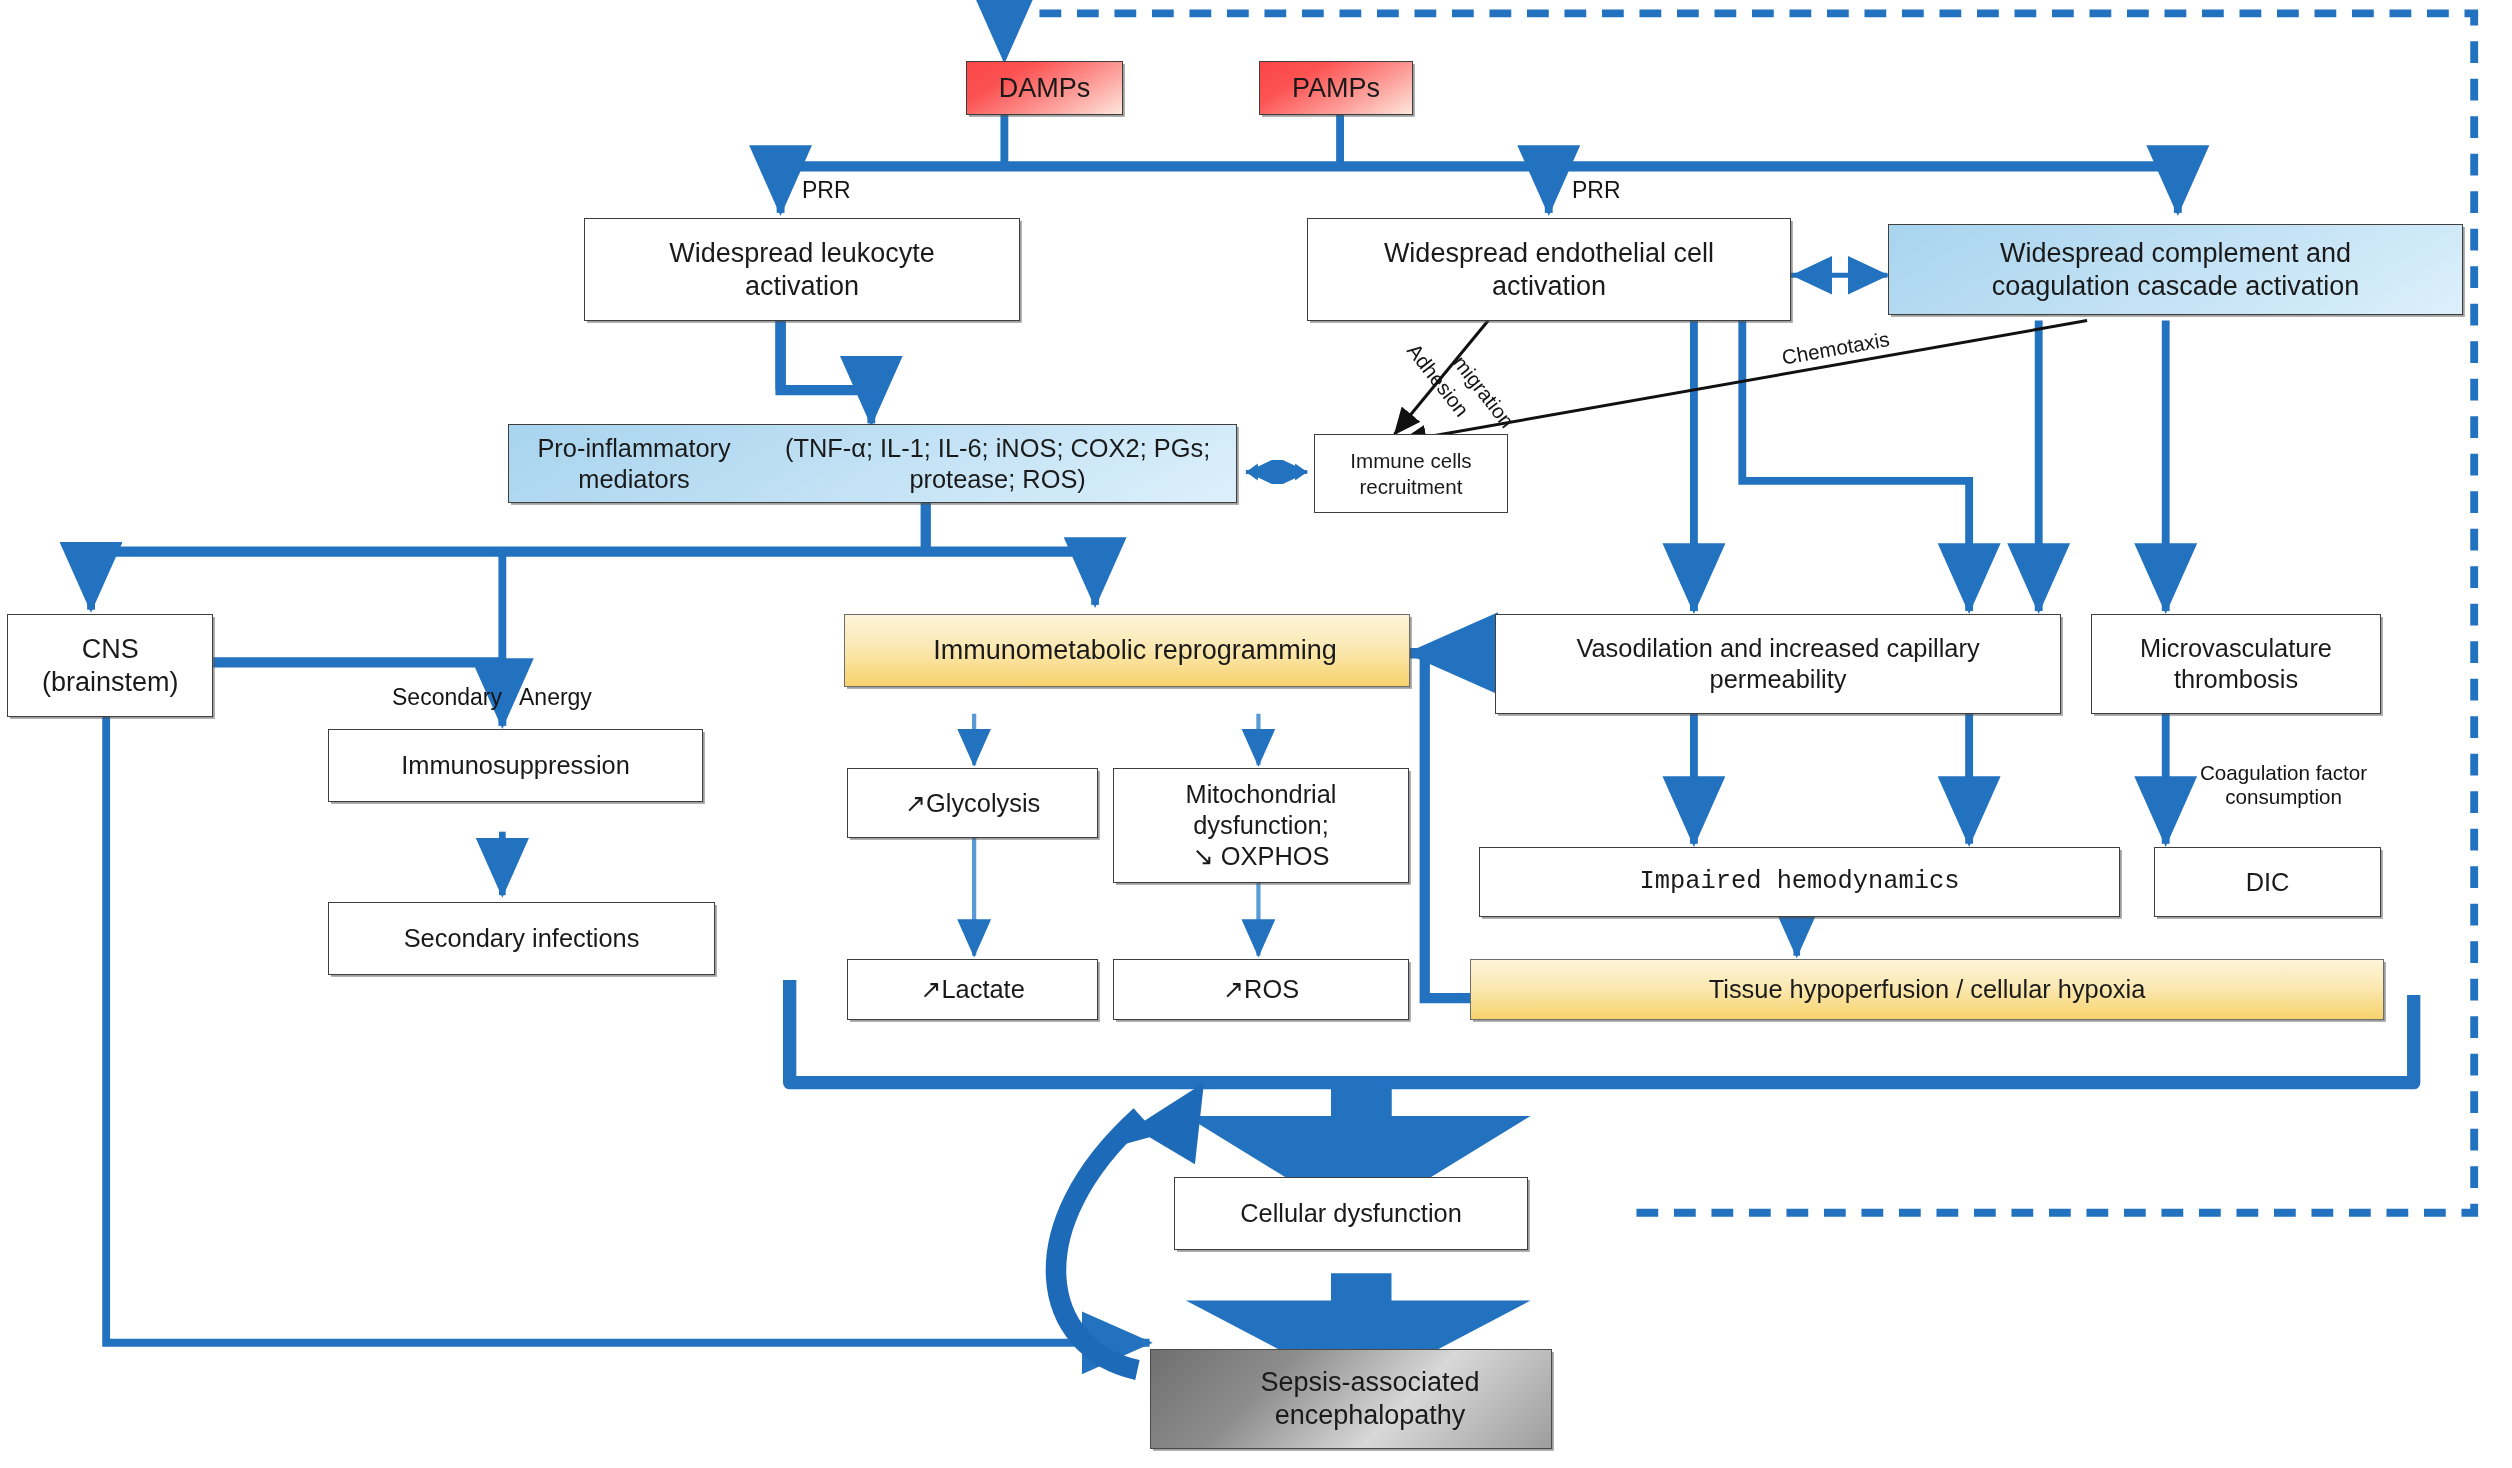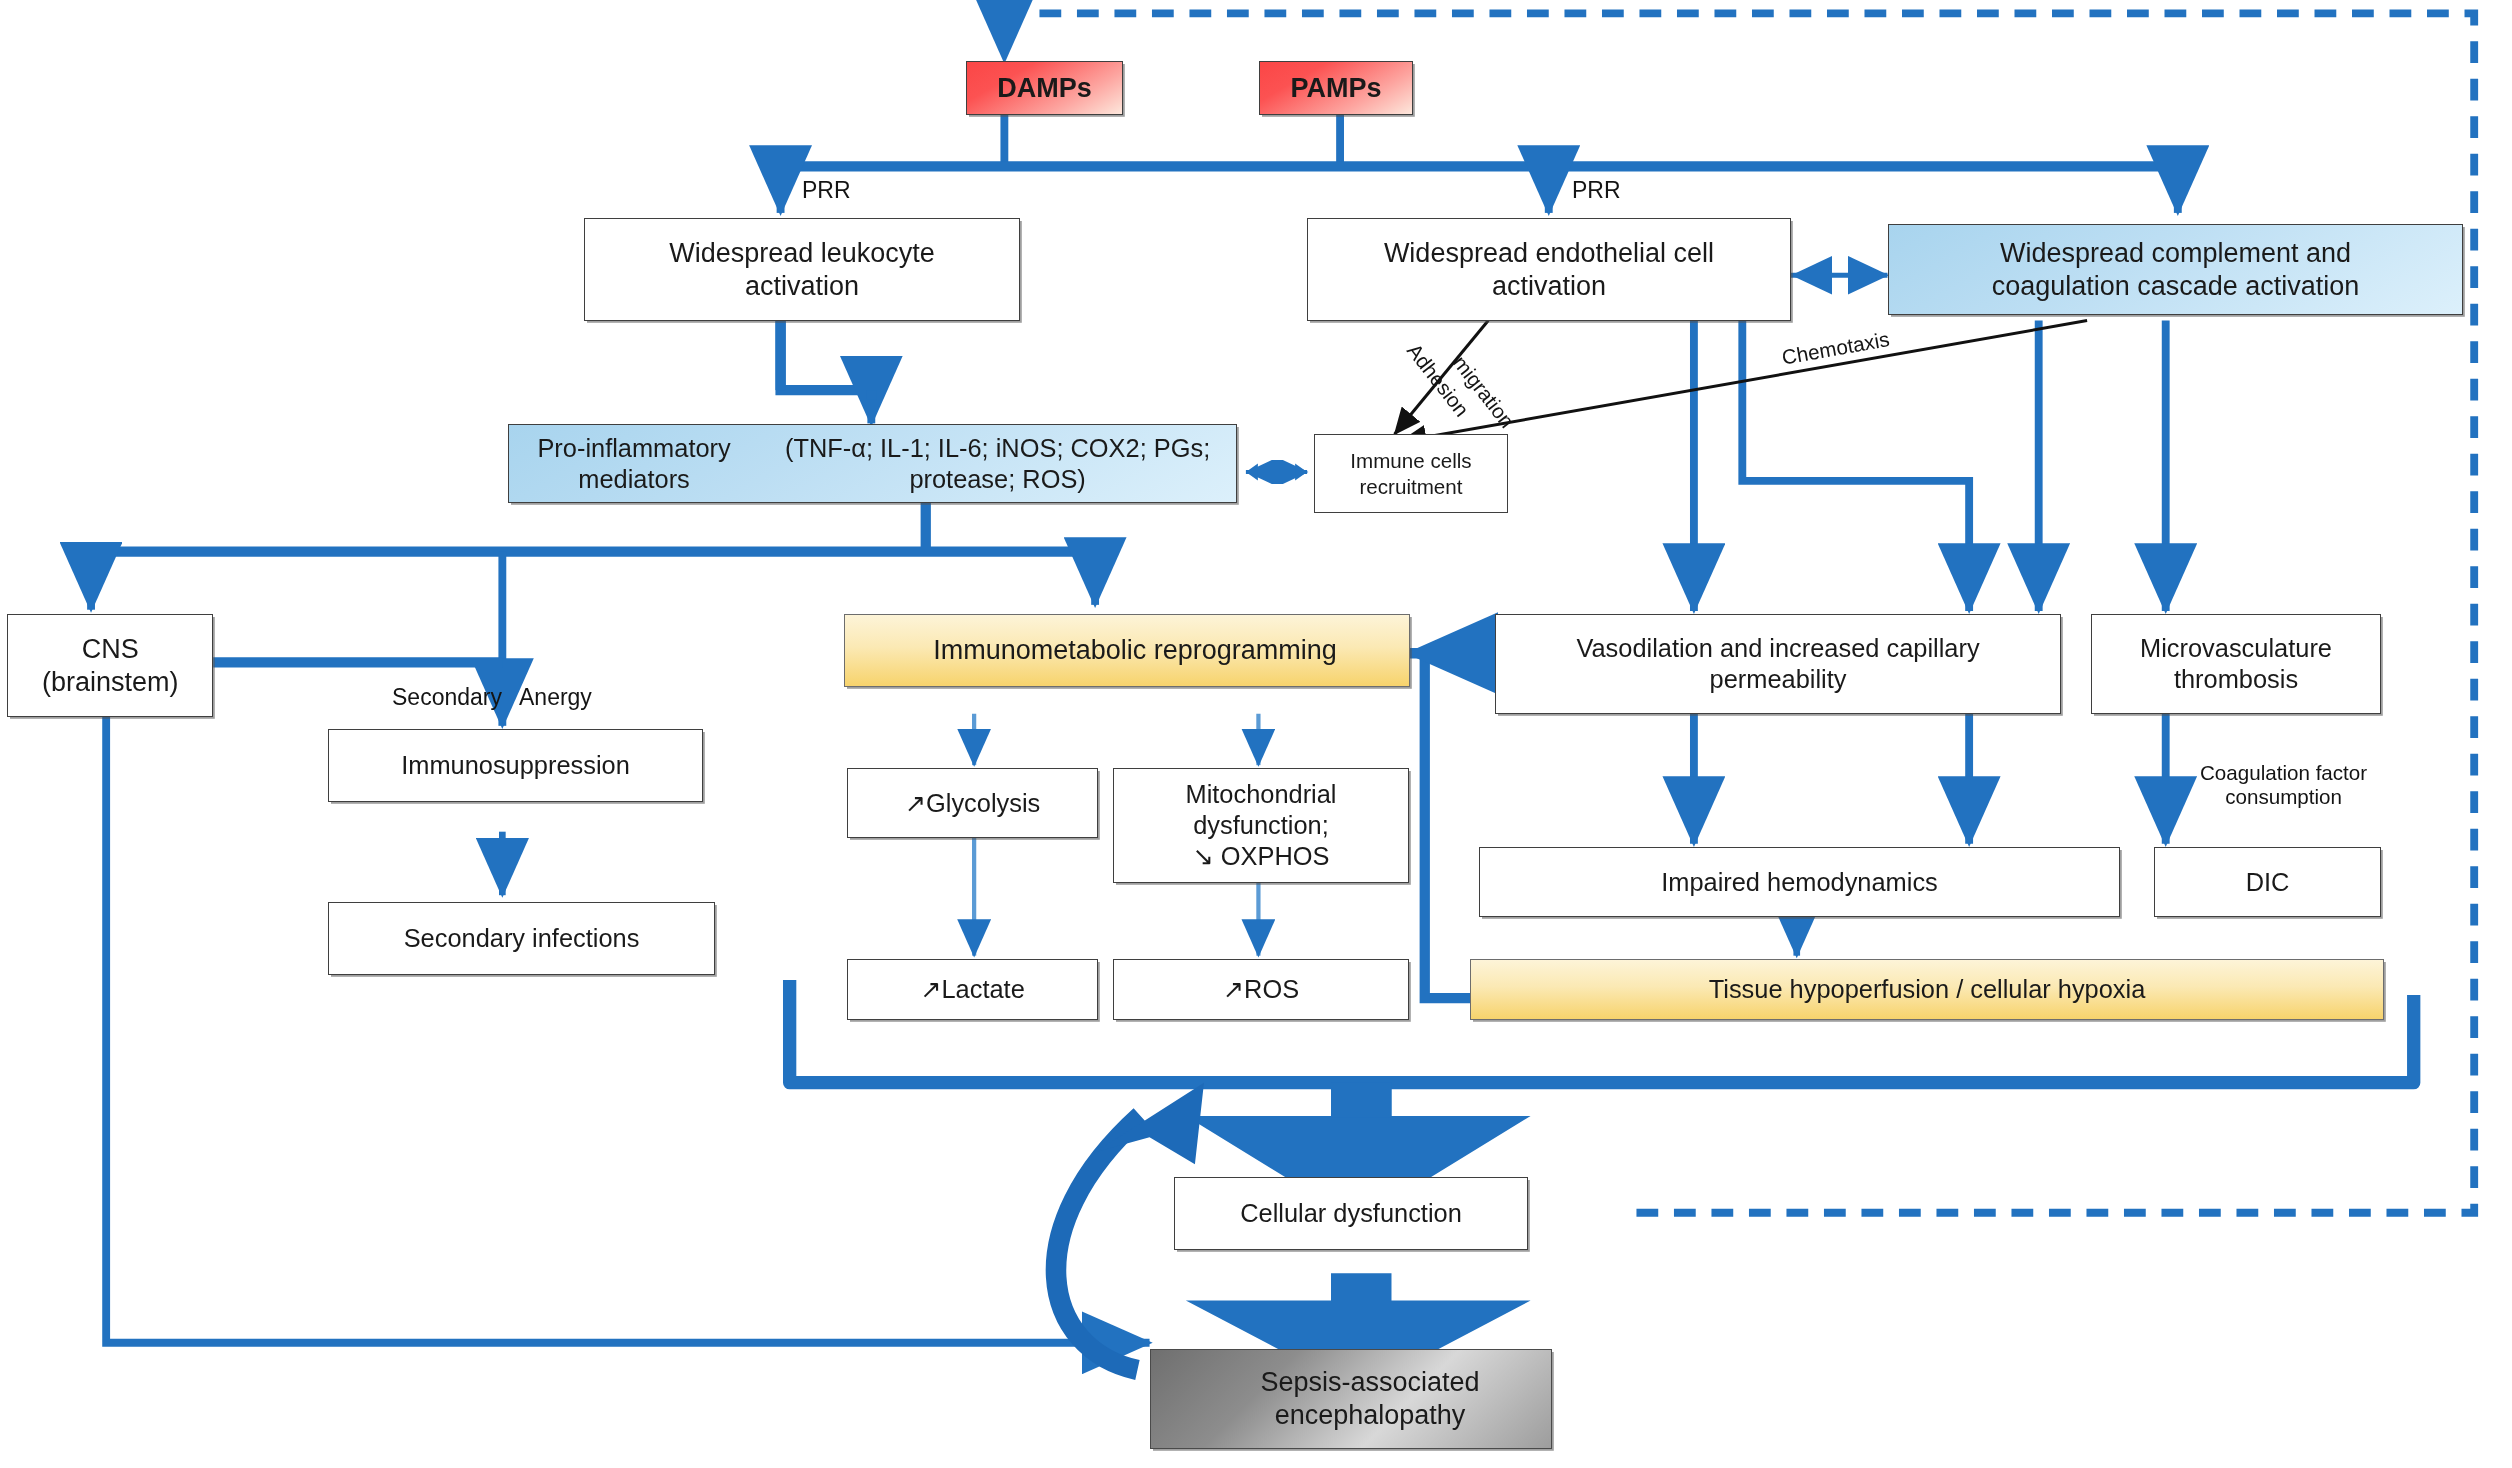--- a/index.html
+++ b/index.html
@@ -6,21 +6,21 @@
   body{font-family:"Liberation Sans",sans-serif;}
   #stage{position:relative;width:2512px;height:1468px;background:#fff;overflow:hidden;}
   svg#wires{position:absolute;left:0;top:0;width:2512px;height:1468px;overflow:visible;}
 
   .node{position:absolute;box-sizing:border-box;display:flex;align-items:center;
         justify-content:center;text-align:center;border:1.8px solid #3f3f3f;
         box-shadow:2.4px 2.4px 0 -0.6px rgba(80,80,80,.55);}
   .node .txt{display:block;line-height:1.22;padding:0 6px;color:#1a1a1a;}
 
   .plain{background:#ffffff;}
-  .red{background:linear-gradient(150deg,#fb4646 0%,#fc5252 28%,#fda5a0 70%,#fde7dc 100%);font-weight:bold;}
+  .red{background:linear-gradient(150deg,#fb4646 0%,#fc5252 28%,#fda5a0 70%,#fde7dc 100%);}
   .blue{background:linear-gradient(150deg,#a8d4ee 0%,#bcdef3 40%,#dcf0fb 100%);}
   .yellow{background:linear-gradient(180deg,#fdf4d8 0%,#fbe9b4 45%,#f7d36c 100%);
           border-color:#6d6d6d;}
   .grey{background:linear-gradient(135deg,#6f6f6f 0%,#8d8d8d 30%,#d8d8d8 62%,#9d9d9d 100%);
         border-color:#4a4a4a;padding-left:38px;}
 
   .fs38{font-size:23px;}
   .fs42{font-size:25.4px;}
   .fs44{font-size:27px;}
   .fs34{font-size:20.6px;}
@@ -204,21 +204,21 @@
   <div class="node plain" style="left:1495px;top:614px;width:566px;height:100px;">
     <span class="txt fs42" style="white-space:pre-line;">Vasodilation and increased capillary
 permeability</span>
   </div>
 
   <div class="node plain" style="left:2091px;top:614px;width:290px;height:100px;">
     <span class="txt fs42" style="white-space:pre-line;">Microvasculature
 thrombosis</span>
   </div>
 
-  <div class="node plain" style="left:1479px;top:847px;width:641px;height:70px;">
+  <div class="node plain" style="left:1479px;top:847px;width:641px;height:70px;font-family:Liberation Mono, monospace;">
     <span class="txt fs42">Impaired hemodynamics</span>
   </div>
 
   <div class="node plain" style="left:2154px;top:847px;width:227px;height:70px;">
     <span class="txt fs42">DIC</span>
   </div>
 
   <div class="node yellow" style="left:1470px;top:959px;width:914px;height:61px;">
     <span class="txt fs42">Tissue hypoperfusion / cellular hypoxia</span>
   </div>

